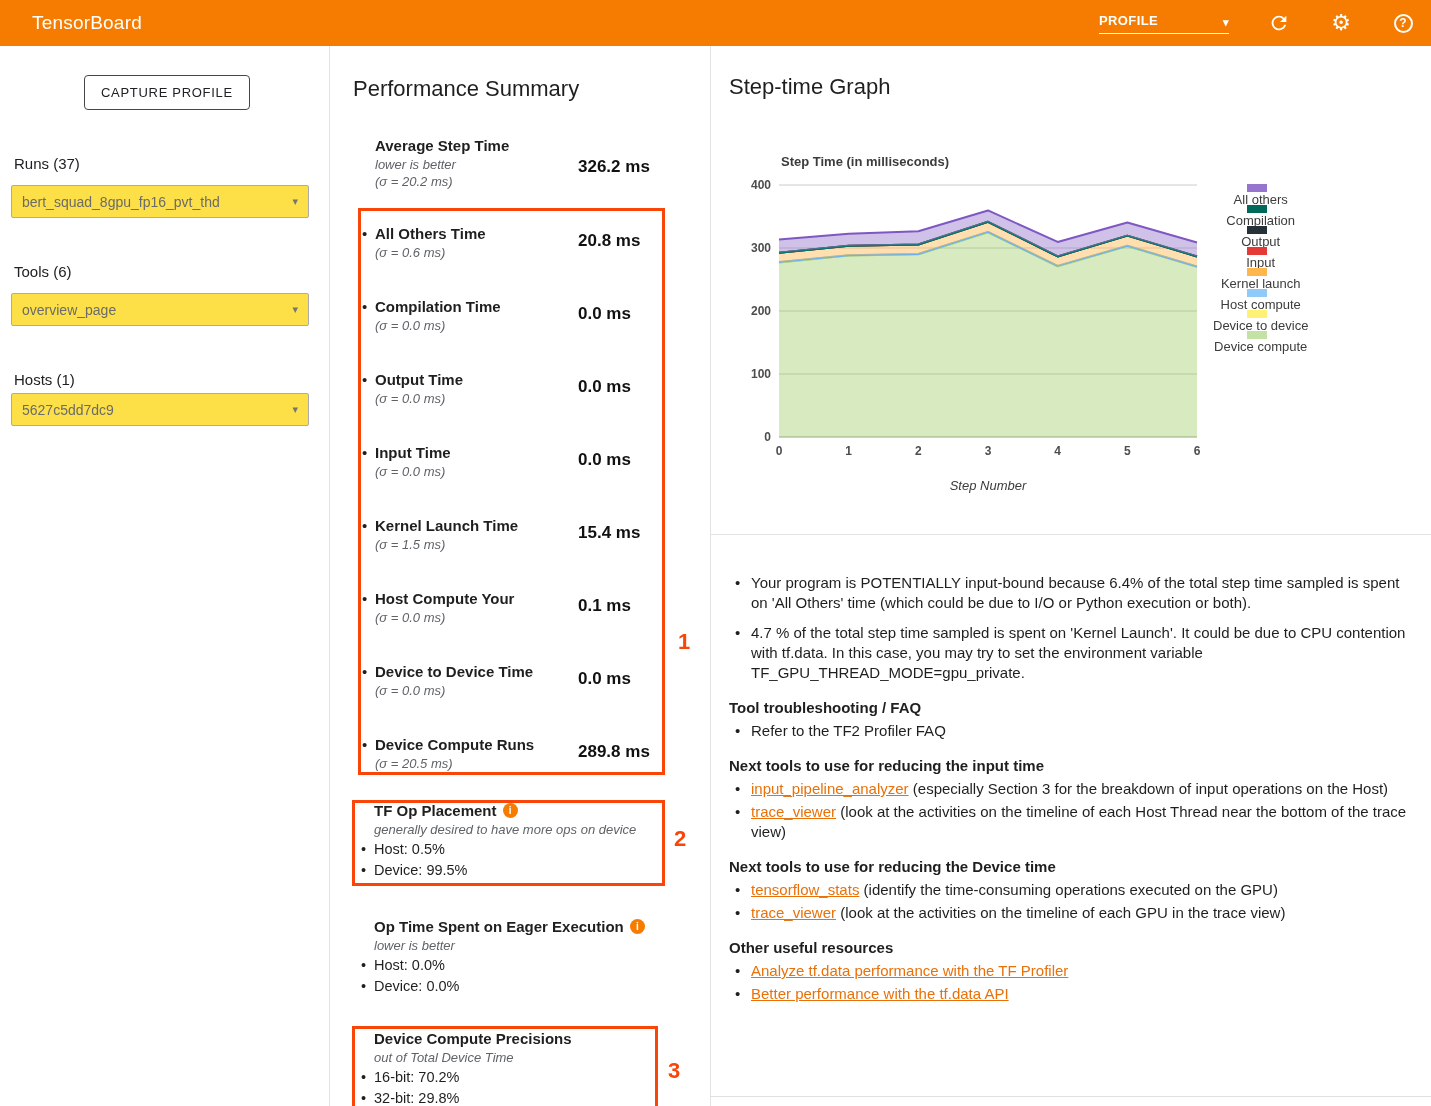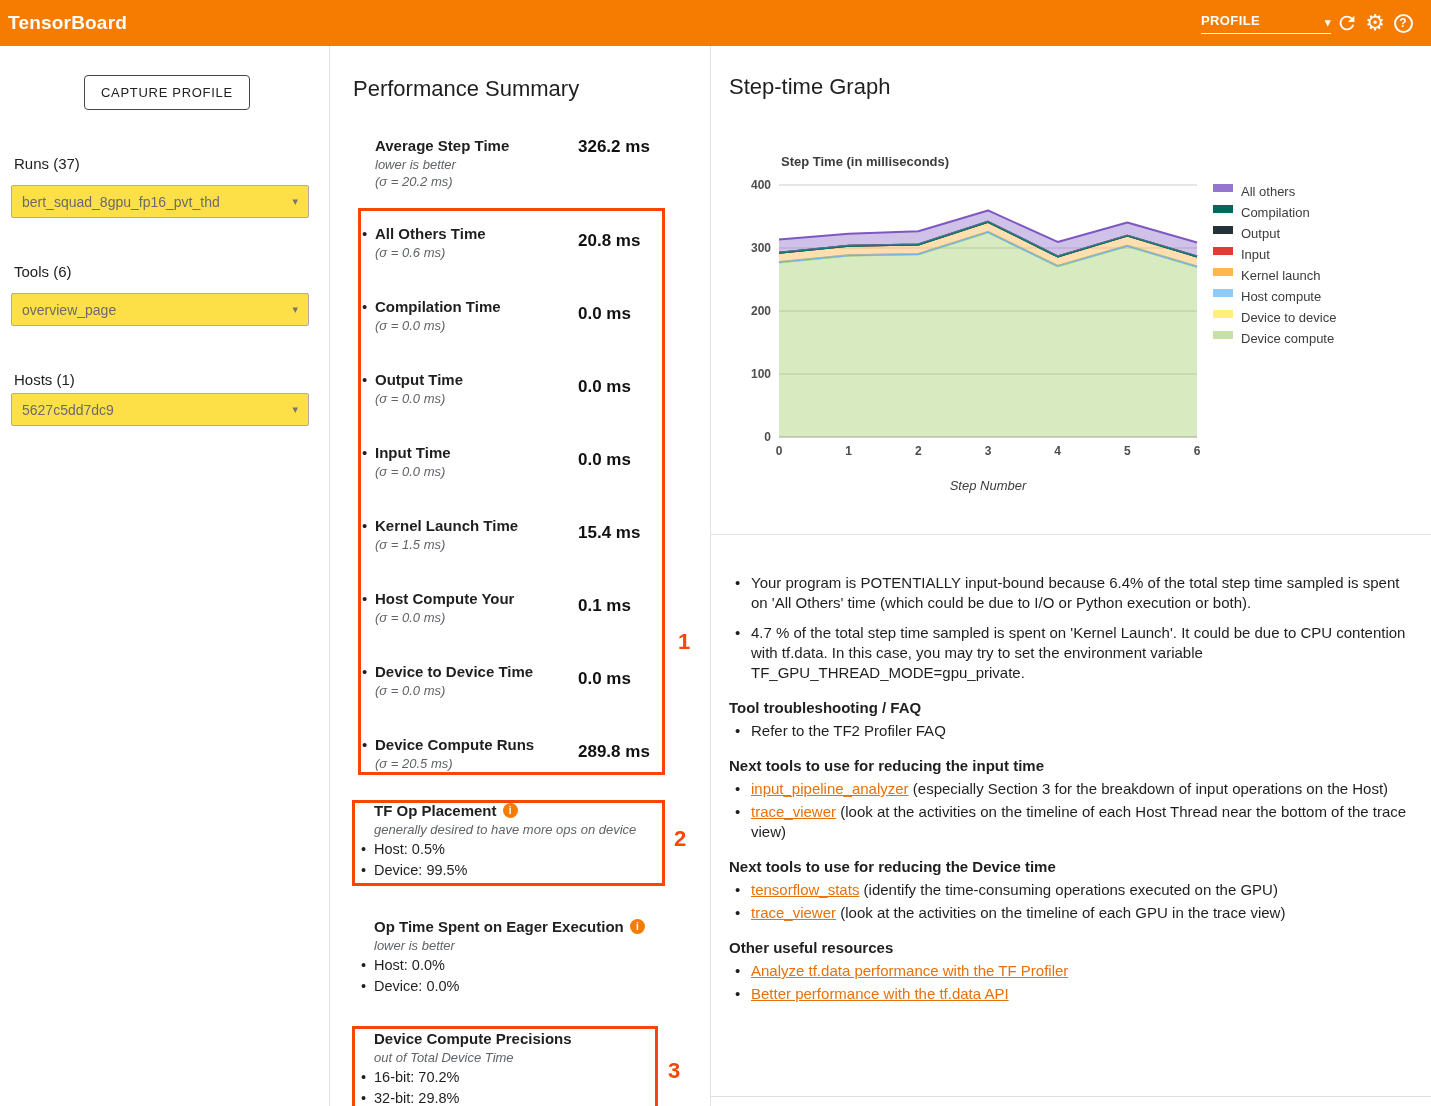--- a/index.html
+++ b/index.html
@@ -2,22 +2,22 @@
 <html><head>
 <meta charset="utf-8">
 <style>
   * { box-sizing: border-box; margin: 0; padding: 0; }
   html,body { width:1431px; height:1106px; }
   body { font-family: "Liberation Sans", sans-serif; color:#212121; background:#fff; }
   .page { position:relative; width:1431px; height:1106px; background:#fff; overflow:hidden; }
 
   
   .topbar { position:absolute; left:0; top:0; width:100%; height:46px; background:#f57c00; display:flex; align-items:center; z-index:5; }
-  .topbar-title { color:#fff; font-size:19px; font-weight:700; margin-left:8px; letter-spacing:0.2px; }
-  .topbar-right { margin-left:auto; display:flex; align-items:center; gap:4px; margin-right:16px;text-align:right; }
+  .topbar-title { color:#fff; font-size:19px; font-weight:400; margin-left:32px; letter-spacing:0.2px; }
+  .topbar-right { margin-left:auto; display:flex; align-items:center; gap:38px; margin-right:16px;text-align:right; }
   .profile-select { display:flex; align-items:flex-end; justify-content:space-between; width:130px; border-bottom:1px solid #fff; padding-bottom:5px; color:#fff; font-size:13px; font-weight:600; letter-spacing:0.4px; cursor:pointer; }
   .profile-caret { font-size:11px; line-height:11px; }
   .topbar-iconbtn { width:24px; height:24px; display:flex; align-items:center; justify-content:center; cursor:pointer; }
   .gear-glyph { color:#fff; font-size:22px; line-height:22px; }
   .help-circle { width:19px; height:19px; border:2px solid #fff; border-radius:50%; color:#fff; font-size:12px; font-weight:700; display:flex; align-items:center; justify-content:center; }
 
   
   .sidebar { position:absolute; left:0; top:46px; width:330px; height:1060px; background:#fff; border-right:1px solid #e3e3e3; }
   .capture-btn { position:absolute; left:84px; top:29px; height:35px; padding:0 16px; background:#fff; border:1px solid #44474a; border-radius:4px; font-family:"Liberation Sans",sans-serif; font-size:13px; font-weight:500; letter-spacing:0.7px; color:#202124; cursor:pointer; }
   .side-label { position:absolute; left:14px; font-size:15px; color:#202124; }
@@ -29,21 +29,21 @@
 
   
   .middle { position:absolute; left:330px; top:46px; width:380px; height:1060px; }
   .col-title { font-size:22px; font-weight:400; color:#1f1f1f; }
   .perf-title { position:absolute; left:23px; top:30px; }
 
   .avg-row { position:absolute; left:23px; top:91px; width:312px; height:73px; }
   .m-label { position:absolute; left:22px; top:0; font-size:15px; font-weight:700; color:#1f1f1f; }
   .m-sub1 { position:absolute; left:22px; top:20px; font-size:13px; font-style:italic; color:#5f6368; }
   .m-sub2 { position:absolute; left:22px; top:37px; font-size:13px; font-style:italic; color:#5f6368; }
-  .m-value { position:absolute; left:225px; top:0; font-size:17px; font-weight:700; color:#111; }
+  .m-value { position:absolute; left:225px; top:20px; font-size:17px; font-weight:700; color:#111; }
 
   .metric-row { position:absolute; left:23px; width:312px; height:73px; }
   .metric-row .bullet { position:absolute; left:9px; top:0px; font-size:15px; color:#1f1f1f; }
   .metric-row .m-sigma { position:absolute; left:22px; top:20px; font-size:13px; font-style:italic; color:#5f6368; }
 
   .ann-box { position:absolute; border:3px solid #f94608; z-index:3; pointer-events:none; }
   #ann-box-1 { left:28px; top:162px; width:307px; height:567px; }
   #ann-box-2 { left:22px; top:754px; width:313px; height:86px; }
   #ann-box-3 { left:22px; top:980px; width:306px; height:130px; }
   .ann-num { position:absolute; color:#f94608; font-size:22px; font-weight:700; z-index:3; }
@@ -61,21 +61,21 @@
 
   
   .rightcol { position:absolute; left:710px; top:46px; width:840px; height:1060px; border-left:1px solid #e3e3e3; background:#fff; }
   .graph-section { position:relative; width:100%; height:489px; border-bottom:1px solid #e3e3e3; }
   .graph-title { position:absolute; left:18px; top:28px; }
   .chart-title { position:absolute; left:70px; top:108px; font-size:13px; font-weight:700; color:#3c3c3c; }
   #chart-svg { position:absolute; left:18px; top:133px; }
   .tick { font-family:"Liberation Sans",sans-serif; font-size:12px; font-weight:700; fill:#4d4d4d; }
   .x-axis-label { position:absolute; left:18px; top:432px; width:518px; text-align:center; font-size:13px; font-style:italic; color:#3c3c3c; }
   .legend { position:absolute; left:502px; top:138px; }
-  .legend-row { display:flex; align-items:flex-start; height:21px; }
+  .legend-row { display:flex; align-items:center; height:21px;flex-direction:column; }
   .legend-swatch { width:20px; height:8px; margin-right:8px; flex:0 0 auto; }
   .legend-label { font-size:13px; color:#3c3c3c; white-space:nowrap; }
 
   .recommend { padding:24px 30px 0 18px; }
   .rec-body { margin-top:14px; max-width:690px; }
   .rec-item { position:relative; padding-left:22px; font-size:15px; line-height:20px; color:#1f1f1f; margin-bottom:10px; }
   .rec-item.small { margin-bottom:3px; }
   .rec-item .bullet { position:absolute; left:6px; }
   .rec-head { font-size:15px; font-weight:700; color:#1f1f1f; margin-top:16px; margin-bottom:5px; }
   .rec-link { color:#e8710a; text-decoration:underline; cursor:pointer; }

